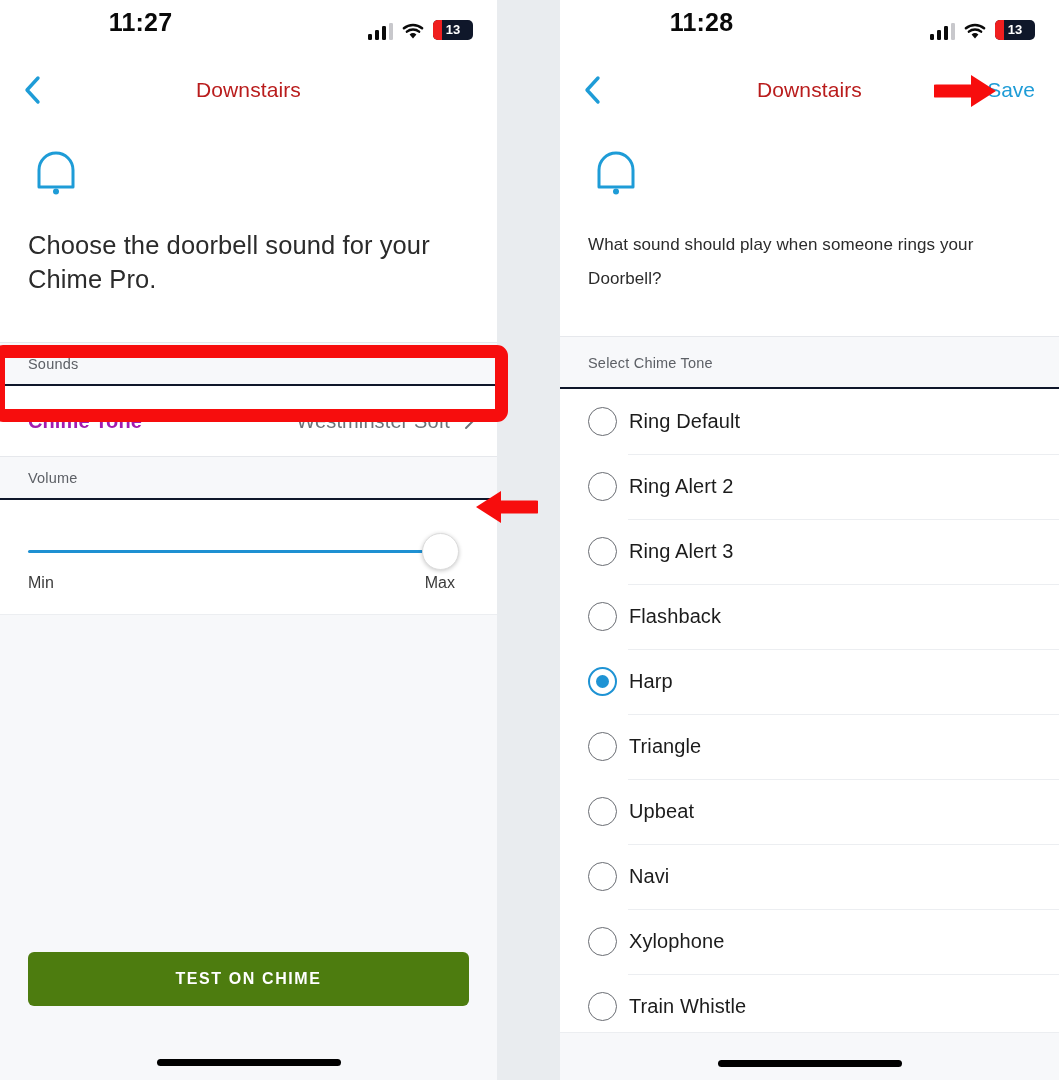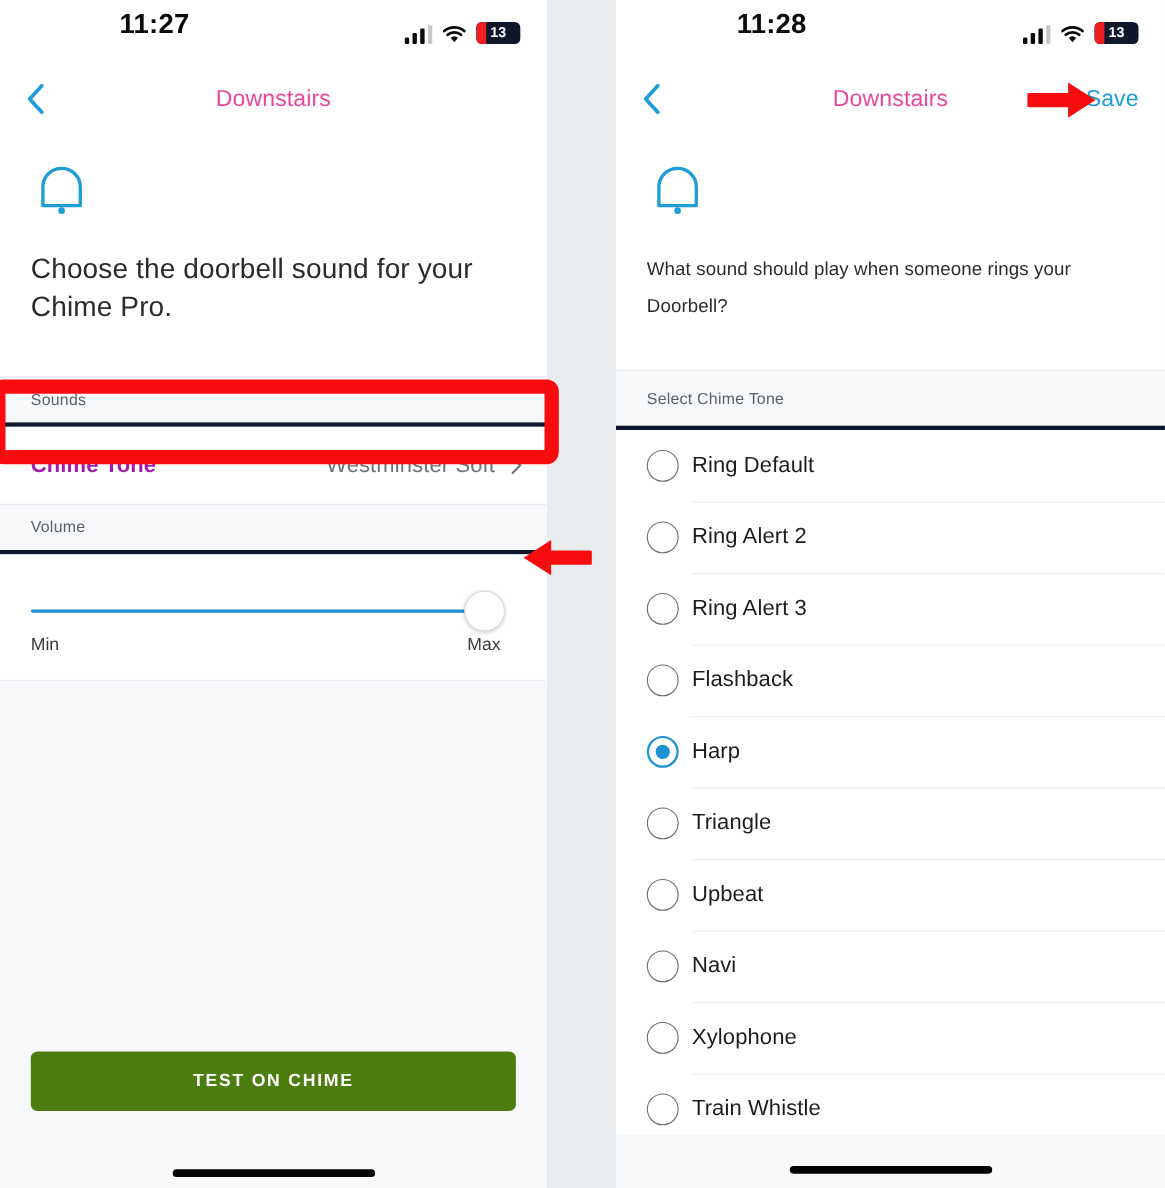--- a/index.html
+++ b/index.html
@@ -58,37 +58,37 @@
   
   .navbar {
     position: relative; height: 56px;
     display: flex; align-items: center; justify-content: center;
   }
   .nav-back {
     position: absolute; left: 12px; top: 50%; transform: translateY(-50%);
     width: 40px; height: 40px; display: flex; align-items: center; justify-content: center;
     cursor: pointer;
   }
-  .nav-title { font-size: 21px; color: #ec4899; letter-spacing: 0.1px; }
+  .nav-title { font-size: 21px; color: #b91c1c; letter-spacing: 0.1px; }
   .nav-save {
     position: absolute; right: 24px; top: 50%; transform: translateY(-50%);
     font-size: 21px; color: #1e9cd7; cursor: pointer;
   }
 
   
   .hero { padding: 26px 28px 0 28px; }
   .hero-icon { width: 56px; height: 58px; margin-bottom: 26px; }
   .hero-text {
     font-size: 25.5px; line-height: 34px; color: #2b2b2b; letter-spacing: 0.1px;
   }
   .panel-right .hero-text { font-size: 17px; }
 
   
   .sec-head {
-    background: #f7f8fa; border-top: 1px solid #e6e8ec; border-bottom: 4px solid #0f172a;
+    background: #f7f8fa; border-top: 1px solid #e6e8ec; border-bottom: 2px solid #0f172a;
     padding: 13px 28px 12px 28px;
     font-size: 14.5px; color: #5d6066; letter-spacing: 0.2px;
   }
   .sec-head.tall { padding: 18px 28px 16px 28px; }
 
   
   .row {
     height: 70px; display: flex; align-items: center; justify-content: space-between;
     padding: 0 22px 0 28px; background: #fff; cursor: pointer;
   }

